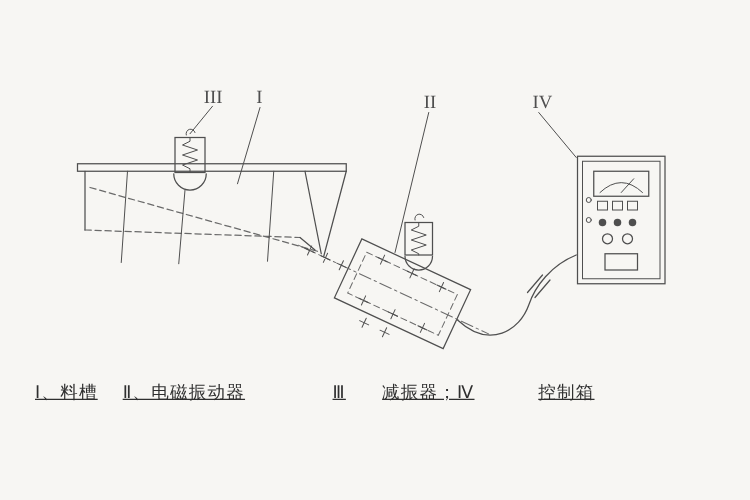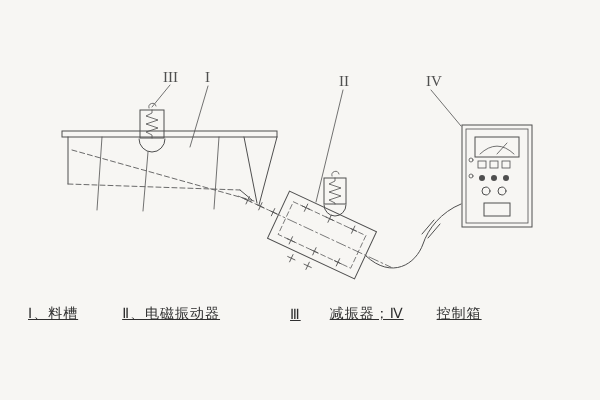--- a/index.html
+++ b/index.html
@@ -21,24 +21,24 @@
   .dash{stroke:var(--dash);stroke-dasharray:5 3;}
   .dashdot{stroke:var(--dash);stroke-dasharray:10 3 2 3;}
   .fillmark{fill:var(--line);stroke:none;}
   .lbl{font:15px "Liberation Serif", serif;fill:var(--line);}
   .caption{
     position:absolute;left:28px;top:305px;right:4px;
     display:flex;align-items:flex-end;
     font-size:14px;color:var(--text);letter-spacing:1px;white-space:nowrap;text-decoration:underline;
   }
   .caption .seg{flex:0 0 auto;}
-  .caption .g1{margin-left:44px;}
+  .caption .g1{margin-left:20px;}
   .caption .g2{margin-left:70px;}
   .caption .g3{margin-left:29px;}
-  .caption .g4{margin-left:33px;}
+  .caption .g4{margin-left:51px;}
 </style>
 </head>
 <body>
 
 <div class="stage">
 
   <svg width="600" height="400" viewBox="0 0 600 400">
 
     <g>
 

